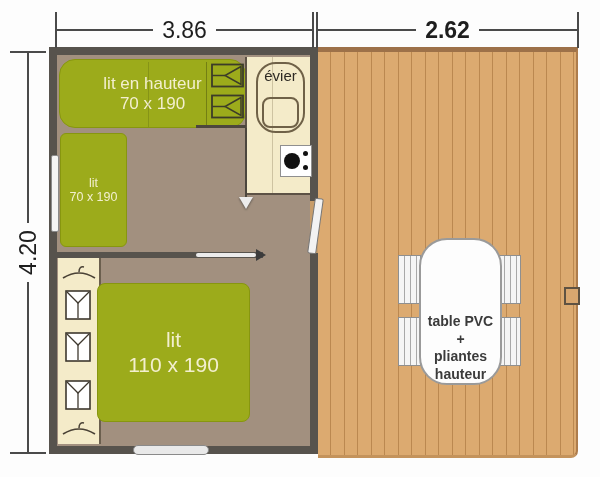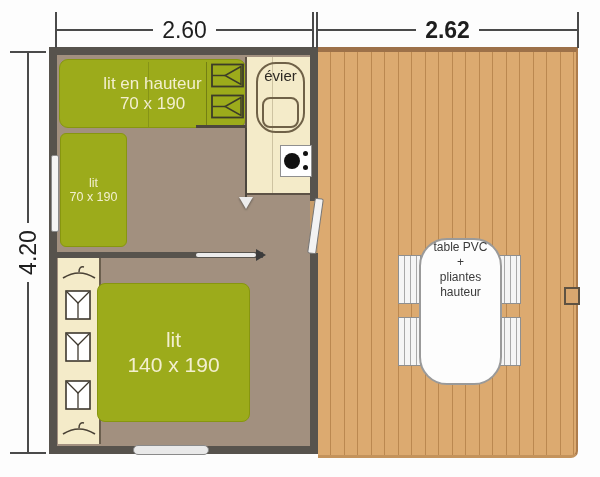--- a/index.html
+++ b/index.html
@@ -18,21 +18,21 @@
   .dim-v .dim-label{transform:rotate(-90deg);padding:0;margin:18px 0;white-space:nowrap;}
 
   
   .unit{left:49px;top:47px;width:269px;height:407px;background:#a2907f;
         border:8px solid #57534d;z-index:1;}
   .unit-inner{position:relative;width:100%;height:100%;}
 
   .bed{background:#9cab1b;border:1px solid #87960f;border-radius:6px;
        display:flex;flex-direction:column;align-items:center;justify-content:center;
        color:#f3efcf;text-align:center;line-height:1.15;}
-  .bunk{left:2px;top:4px;width:187px;height:69px;border-radius:9px;flex-direction:row;}
+  .bunk{left:2px;top:4px;width:187px;height:69px;border-radius:16px;flex-direction:row;}
   .bunk-text{width:150px;font-size:17px;}
   .bunk-divider{position:absolute;left:146px;top:2px;width:1px;height:65px;background:rgba(40,45,5,.35);}
   .bunk-divider2{position:absolute;left:88px;top:2px;width:1px;height:65px;background:rgba(40,45,5,.18);}
   .ladder{position:absolute;width:33px;height:25px;}
 
   .kitchen{left:188px;top:2px;width:65px;height:138px;background:#f4ebc9;
            border-left:2px solid #5d5246;border-bottom:2px solid #5d5246;}
   .kitchen-seam{position:absolute;left:25px;top:0;width:1px;height:100%;background:rgba(90,75,45,.25);}
   .sink-unit{position:absolute;left:9px;top:5px;width:45px;height:67px;
              border:2px solid #6f6147;border-radius:20px;}
@@ -75,36 +75,36 @@
   
   .deck{left:318px;top:47px;width:260px;height:411px;z-index:1;
         background-color:#dcaa70;
         background-image:repeating-linear-gradient(90deg,rgba(0,0,0,0) 0 12.1px,#bb8850 12.1px 13.5px);
         border-top:5px solid #9d7149;border-right:2px solid #ad7c4c;
         border-bottom:3px solid #c4935c;border-radius:0 0 7px 0;}
   .latch{position:absolute;left:246px;top:235px;width:12px;height:14px;
          border:2px solid #5f5242;background:#d9a76f;}
   .table{position:absolute;left:101px;top:186px;width:79px;height:143px;background:#fdfdfd;
          border:2px solid #9a9a9a;border-radius:28px;display:flex;flex-direction:column;
-         align-items:center;justify-content:flex-start;color:#3b3b3b;font-size:12px;line-height:1.25;
-         text-align:center;}
+         align-items:center;justify-content:flex-end;color:#3b3b3b;font-size:14px;line-height:1.25;
+         text-align:center;font-weight:bold;}
   .chair{position:absolute;width:21px;height:47px;background:#f5f5f5;border:1px solid #8f8f8f;
          background-image:repeating-linear-gradient(90deg,rgba(0,0,0,0) 0 5px,#a8a8a8 5px 6px);}
   .chair.c1{left:80px;top:203px;} .chair.c2{left:80px;top:265px;}
   .chair.c3{left:180px;top:203px;} .chair.c4{left:180px;top:265px;}
 </style>
 </head>
 <body>
 
 <div class="canvas">
 
   <div class="abs dim-h" style="left:55px;top:12px;width:259px;height:36px;">
     <span class="tick"></span>
     <span class="dline"></span>
-    <span class="dim-label">2.60</span>
+    <span class="dim-label">3.86</span>
     <span class="dline"></span>
     <span class="tick"></span>
   </div>
 
   <div class="abs dim-h" style="left:316px;top:12px;width:263px;height:36px;font-weight:bold;">
     <span class="tick"></span>
     <span class="dline"></span>
     <span class="dim-label">2.62</span>
     <span class="dline"></span>
     <span class="tick"></span>
@@ -187,21 +187,21 @@
           <path d="M13 13 V28" fill="none" stroke="#3e382e" stroke-width="1.3"></path>
         </svg>
         <svg class="hanger" style="top:162px;" viewBox="0 0 36 18">
           <path d="M2 14 Q18 4 34 14" fill="none" stroke="#4a4236" stroke-width="1.7"></path>
           <path d="M18 8 q0 -6 5 -5" fill="none" stroke="#4a4236" stroke-width="1.5"></path>
         </svg>
       </div>
 
       <div class="abs bed double-bed">
         <div>lit</div>
-        <div>140 x 190</div>
+        <div>110 x 190</div>
       </div>
 
     </div>
   </div>
 
   <div class="abs window-left"></div>
   <div class="abs window-bottom"></div>
   <div class="abs door-gap"></div>
   <div class="abs door-leaf"></div>
 

